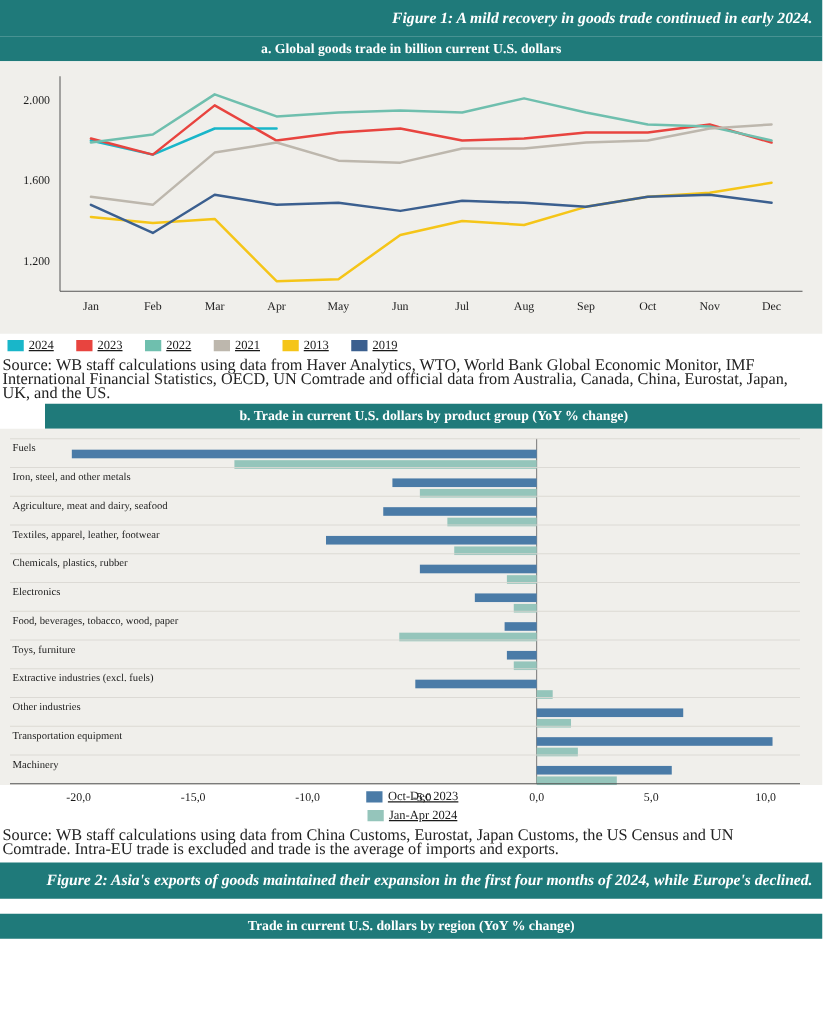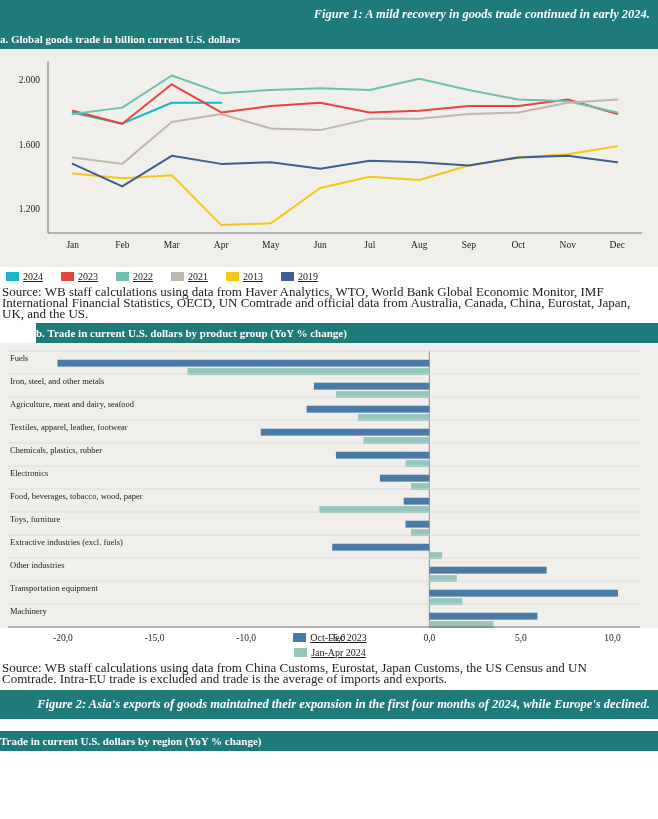--- a/index.html
+++ b/index.html
@@ -19,20 +19,21 @@
     font-size:12.5px;
     padding:7px 8px;
     box-sizing:border-box;
     text-align:right;
   }
   .panel-title{
     background:#1f7a7a;
     color:#ffffff;
     font-weight:bold;
     font-size:11px;
+    text-align:center;
     padding:4px 0;
     box-sizing:border-box;
     font-family:Liberation Serif, serif;
   }
   .chart-box{
     background:#f0efeb;
     box-sizing:border-box;
     position:relative;
   }
   .src{

